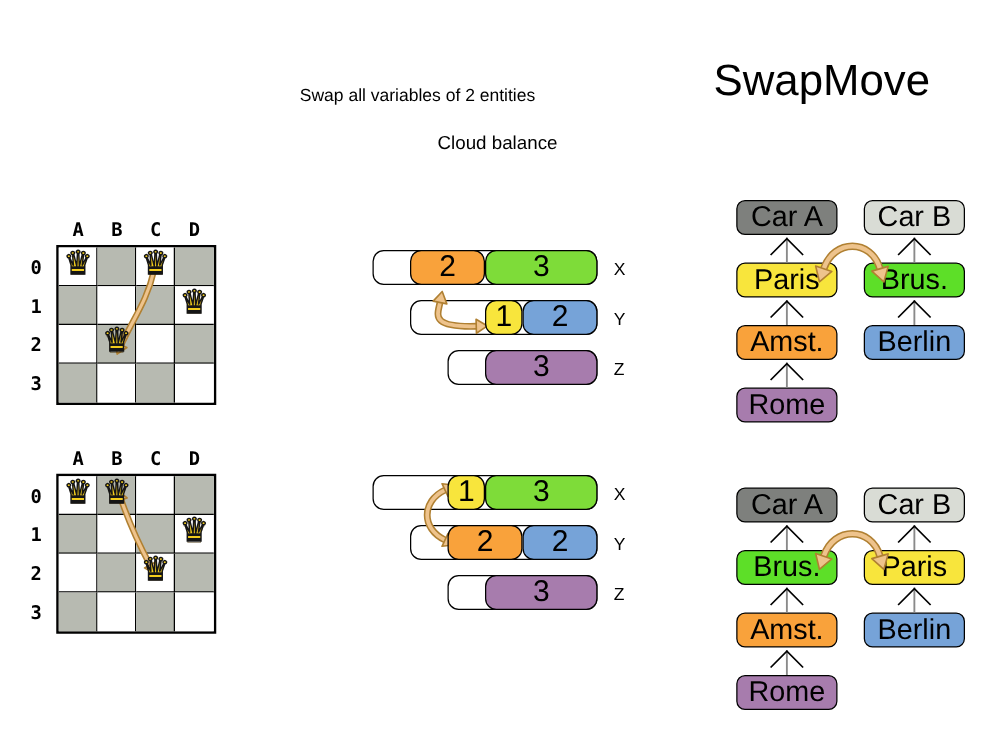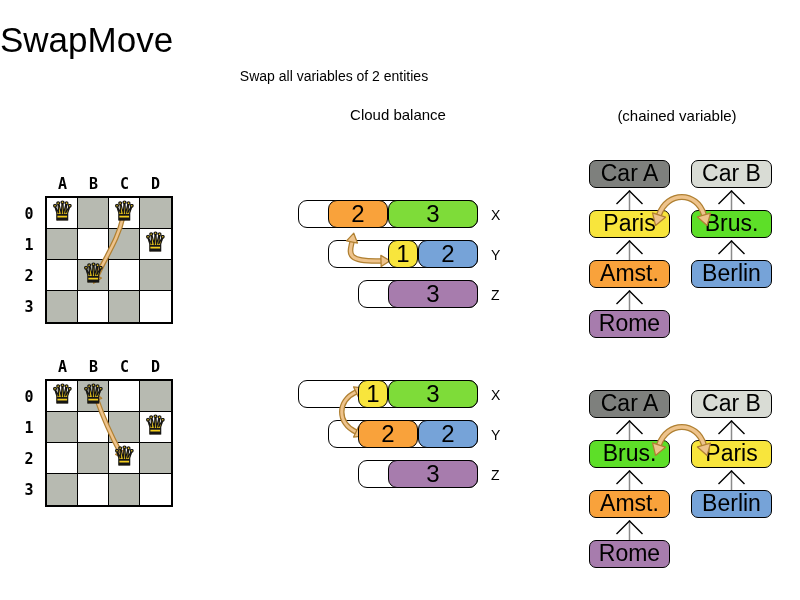--- a/index.html
+++ b/index.html
@@ -1,19 +1,19 @@
 <!DOCTYPE html>
 <html><head>
 <meta charset="utf-8">
 <style>
   html,body{margin:0;padding:0;background:#fff;}
   #canvas{position:relative;width:800px;height:600px;background:#fff;overflow:hidden;
           font-family:"Liberation Sans",sans-serif;color:#000;}
   .abs{position:absolute;box-sizing:border-box;}
-  .title{left:0;top:20px;width:744px;text-align:left;font-size:35px;}
+  .title{left:0;top:45px;width:744px;text-align:right;font-size:35px;}
   .subtitle{left:0;top:68px;width:668px;text-align:center;font-size:14px;}
   .heading{top:106px;font-size:15px;text-align:center;}
   .h-nqueens{left:40px;width:120px;}
   .h-cloud{left:338px;width:120px;}
   .h-vehicle{left:577px;width:200px;line-height:19px;}
   .board{border:2px solid #000;background:#fff;}
   .board-cell{position:absolute;box-sizing:border-box;}
   .board-label{font-family:"DejaVu Sans Mono",monospace;font-weight:bold;font-size:15px;text-align:center;}
   .queen{text-align:center;font-family:"DejaVu Sans",sans-serif;
          -webkit-text-stroke:1.2px #151515;text-shadow:0 1px 0 rgba(60,40,0,.45);}
@@ -24,21 +24,20 @@
   #overlay{position:absolute;left:0;top:0;pointer-events:none;}
 </style>
 </head>
 <body>
 
 <div id="canvas">
   <div class="abs title">SwapMove</div>
   <div class="abs subtitle">Swap all variables of 2 entities</div>
   <div class="abs heading h-cloud">Cloud balance</div>
   <div class="abs heading h-vehicle">
-    <div>(chained variable)</div>
   </div>
   <div id="dynamic">
       <div class="abs board" style="left: 45px; top: 196px; width: 128px; height: 128px;">
         <div class="board-cell" style="left: 0px; top: 0px; width: 31px; height: 31px; background: rgb(255, 255, 255); border-right: 1.5px solid rgb(0, 0, 0); border-bottom: 1.5px solid rgb(0, 0, 0);"></div>
         <div class="board-cell" style="left: 31px; top: 0px; width: 31px; height: 31px; background: rgb(183, 186, 177); border-right: 1.5px solid rgb(0, 0, 0); border-bottom: 1.5px solid rgb(0, 0, 0);"></div>
         <div class="board-cell" style="left: 62px; top: 0px; width: 31px; height: 31px; background: rgb(255, 255, 255); border-right: 1.5px solid rgb(0, 0, 0); border-bottom: 1.5px solid rgb(0, 0, 0);"></div>
         <div class="board-cell" style="left: 93px; top: 0px; width: 31px; height: 31px; background: rgb(183, 186, 177); border-right: none; border-bottom: 1.5px solid rgb(0, 0, 0);"></div>
         <div class="board-cell" style="left: 0px; top: 31px; width: 31px; height: 31px; background: rgb(183, 186, 177); border-right: 1.5px solid rgb(0, 0, 0); border-bottom: 1.5px solid rgb(0, 0, 0);"></div>
         <div class="board-cell" style="left: 31px; top: 31px; width: 31px; height: 31px; background: rgb(255, 255, 255); border-right: 1.5px solid rgb(0, 0, 0); border-bottom: 1.5px solid rgb(0, 0, 0);"></div>
         <div class="board-cell" style="left: 62px; top: 31px; width: 31px; height: 31px; background: rgb(183, 186, 177); border-right: 1.5px solid rgb(0, 0, 0); border-bottom: 1.5px solid rgb(0, 0, 0);"></div>

